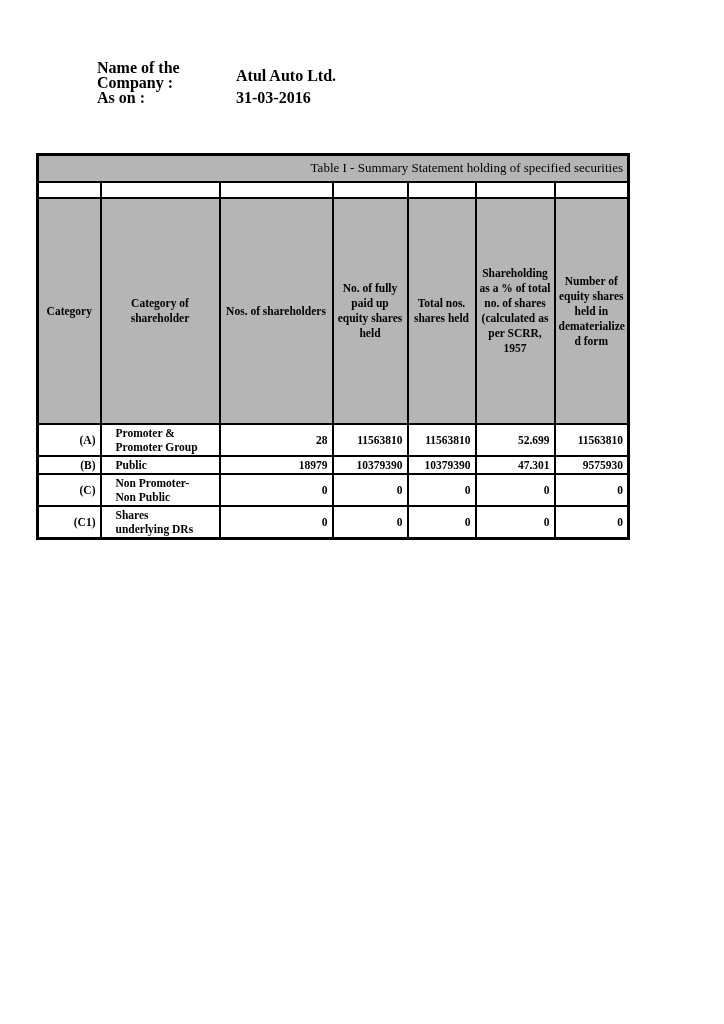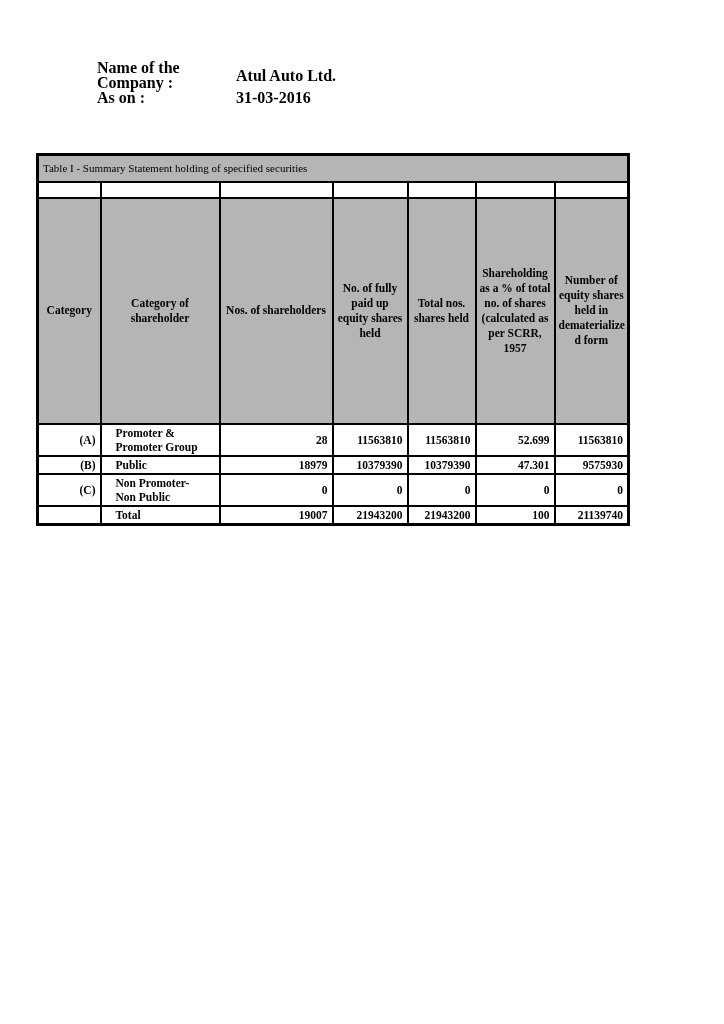--- a/index.html
+++ b/index.html
@@ -33,22 +33,22 @@
   }
   table.summary td, table.summary th {
     border: 2px solid #000;
     vertical-align: middle;
     overflow: hidden;
   }
   table.summary { border: 3px solid #000; }
   .title-cell {
     background: #b5b5b5;
     font-weight: normal;
-    font-size: 11px;
-    text-align: left;
+    font-size: 13px;
+    text-align: right;
     padding: 4px 4px 5px 4px;
     height: 27px;
   }
   .spacer-row td { height: 16px; background: #ffffff; padding: 0; }
   .header-row th {
     background: #b5b5b5;
     height: 226px;
     font-weight: bold;
     text-align: center;
     padding: 2px 3px;
@@ -129,25 +129,25 @@
       </tr>
       <tr class="h30">
         <td class="c-code">(C)</td>
         <td class="c-name">Non Promoter- Non Public</td>
         <td class="c-num">0</td>
         <td class="c-num">0</td>
         <td class="c-num">0</td>
         <td class="c-num">0</td>
         <td class="c-num">0</td>
       </tr>
-      <tr class="h16">
-        <td class="c-code"></td>
-        <td class="c-name">Total</td>
-        <td class="c-num">19007</td>
-        <td class="c-num">21943200</td>
-        <td class="c-num">21943200</td>
-        <td class="c-num">100</td>
-        <td class="c-num">21139740</td>
+      <tr class="h30">
+        <td class="c-code">(C1)</td>
+        <td class="c-name">Shares underlying DRs</td>
+        <td class="c-num">0</td>
+        <td class="c-num">0</td>
+        <td class="c-num">0</td>
+        <td class="c-num">0</td>
+        <td class="c-num">0</td>
       </tr>
     </tbody>
   </table>
 
 </div>
 
 </body></html>

